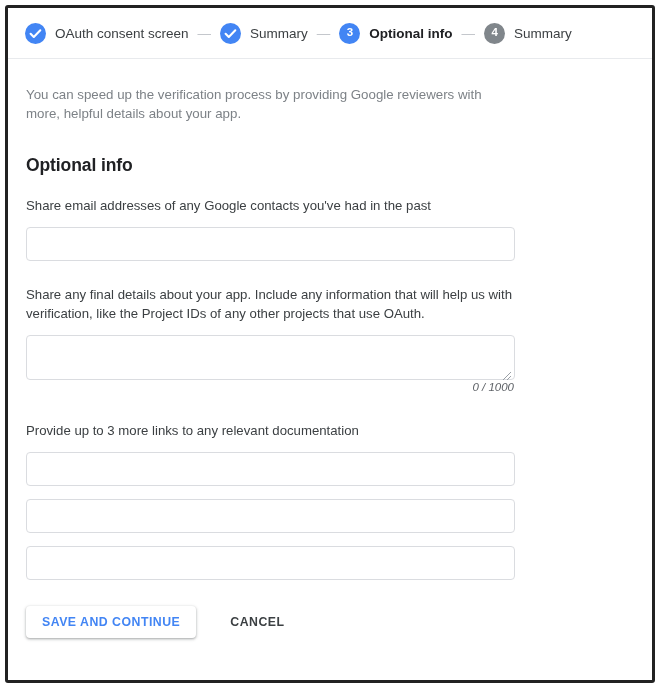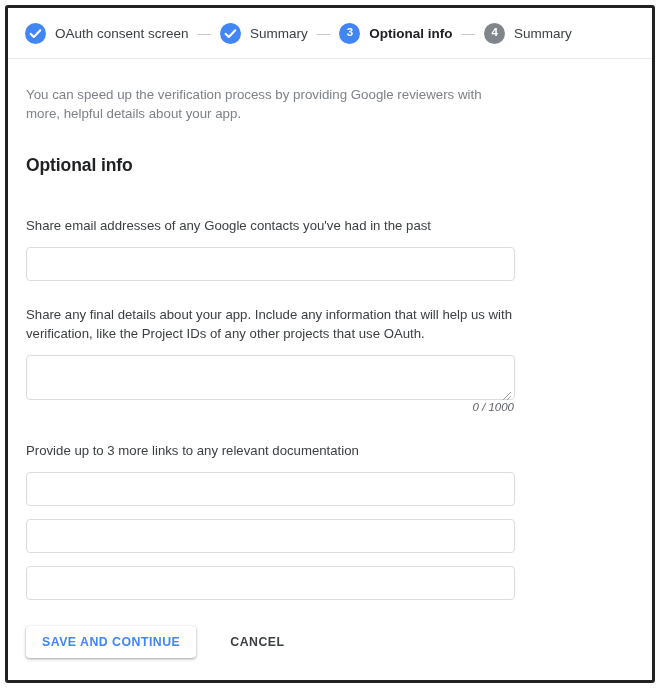--- a/index.html
+++ b/index.html
@@ -95,21 +95,21 @@
     letter-spacing: -0.1px;
   }
 
   .field-label {
     font-size: 13.2px;
     color: #3c4043;
     line-height: 19px;
     margin: 0;
     width: 492px;
   }
-  .label-gap-1 { margin-top: 40px; }
+  .label-gap-1 { margin-top: 20px; }
   .label-gap-2 { margin-top: 24px; }
   .label-gap-3 { margin-top: 28px; }
 
   .text-input {
     display: block;
     box-sizing: border-box;
     width: 489px;
     height: 34px;
     margin-top: 12px;
     border: 1px solid #dadce0;

